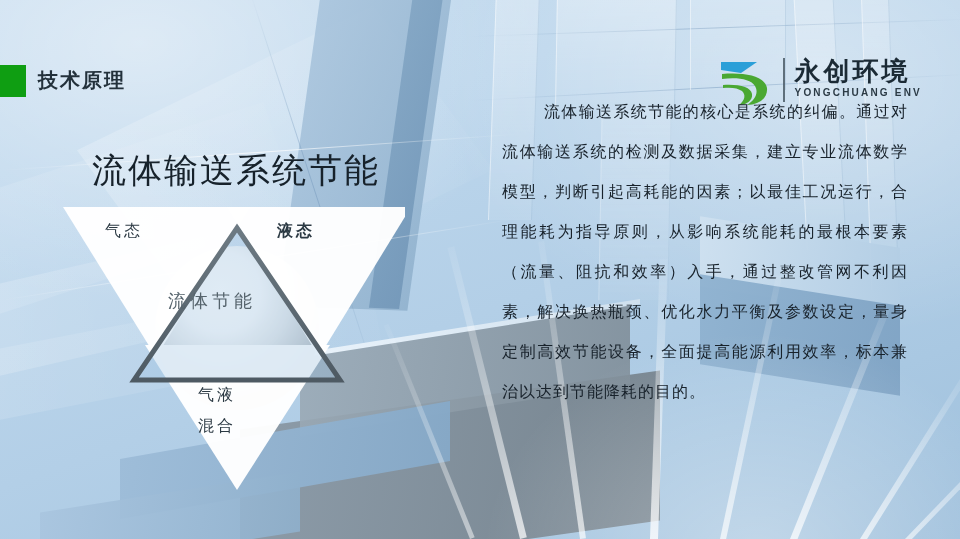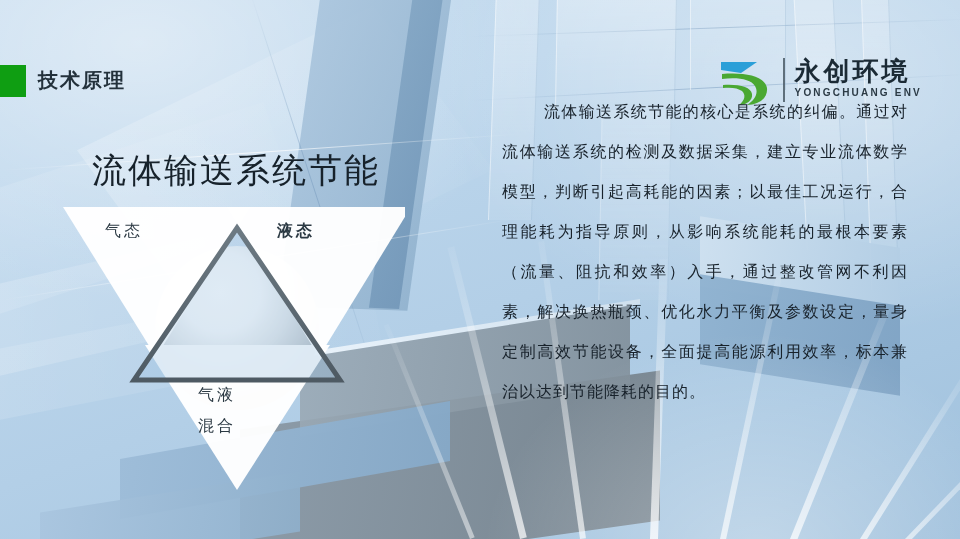--- a/index.html
+++ b/index.html
@@ -178,19 +178,20 @@
 
       <polygon points="8,22 195,22 101,172" fill="#ffffff" opacity="0.97"></polygon>
       <polygon points="172,22 356,22 264,172" fill="#ffffff" opacity="0.97"></polygon>
       <polygon points="90,160 275,160 182,305" fill="#ffffff" opacity="0.97"></polygon>
 
       <polygon points="182,43 285,195 79,195" fill="rgba(150,190,222,0.30)" stroke="url(#triStroke)" stroke-width="5"></polygon>
     </svg>
 
     <div class="lbl" style="left:50px;top:36px;">气态</div>
     <div class="lbl" style="left:222px;top:36px;font-weight:bold;">液态</div>
+    <div class="lbl lbl-center" style="left:113px;top:104px;">流体节能</div>
     <div class="lbl" style="left:143px;top:200px;">气液</div>
     <div class="lbl" style="left:143px;top:231px;">混合</div>
   </div>
 
   <div class="para">流体输送系统节能的核心是系统的纠偏。通过对流体输送系统的检测及数据采集，建立专业流体数学模型，判断引起高耗能的因素；以最佳工况运行，合理能耗为指导原则，从影响系统能耗的最根本要素（流量、阻抗和效率）入手，通过整改管网不利因素，解决换热瓶颈、优化水力平衡及参数设定，量身定制高效节能设备，全面提高能源利用效率，标本兼治以达到节能降耗的目的。</div>
 
 </div>
 
 </body></html>

